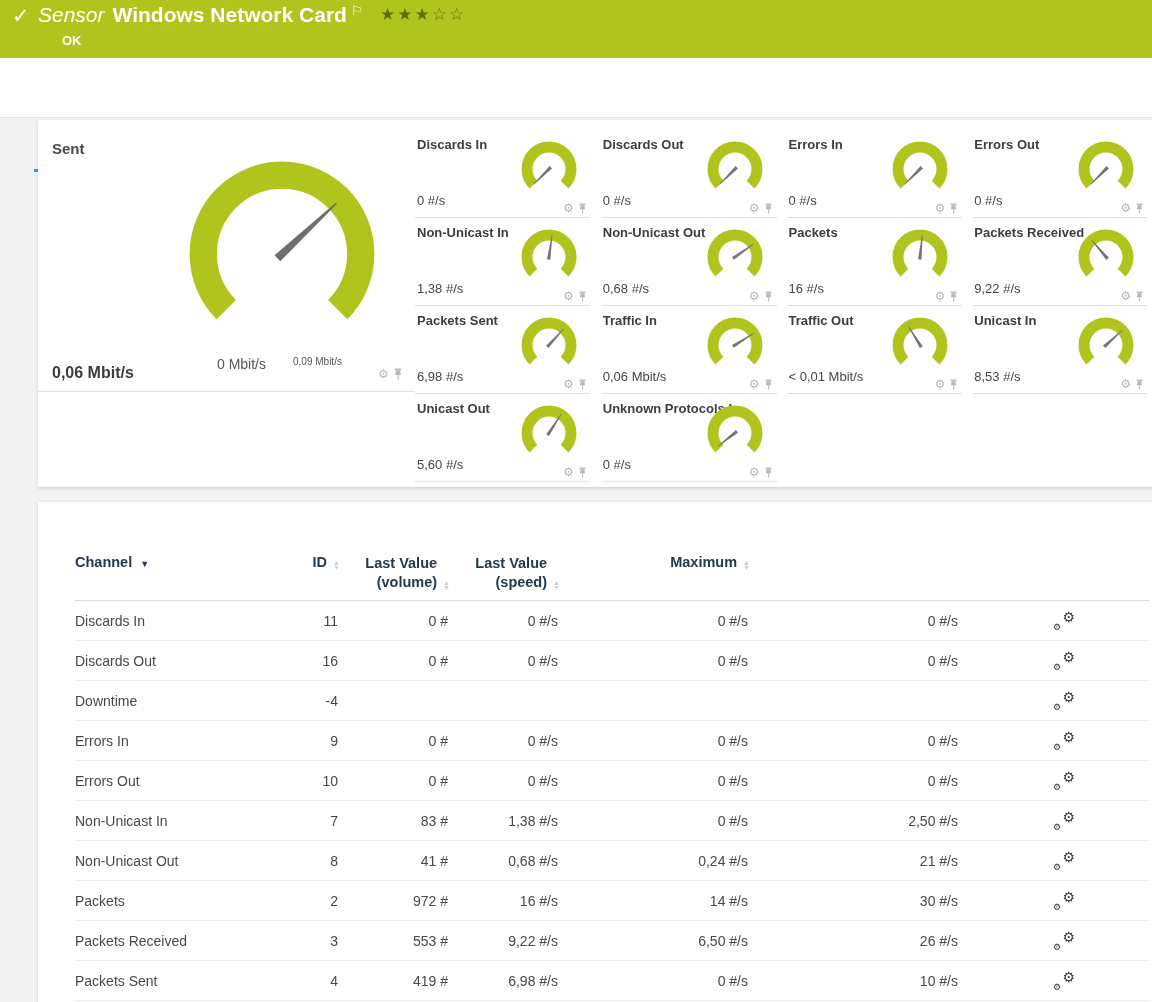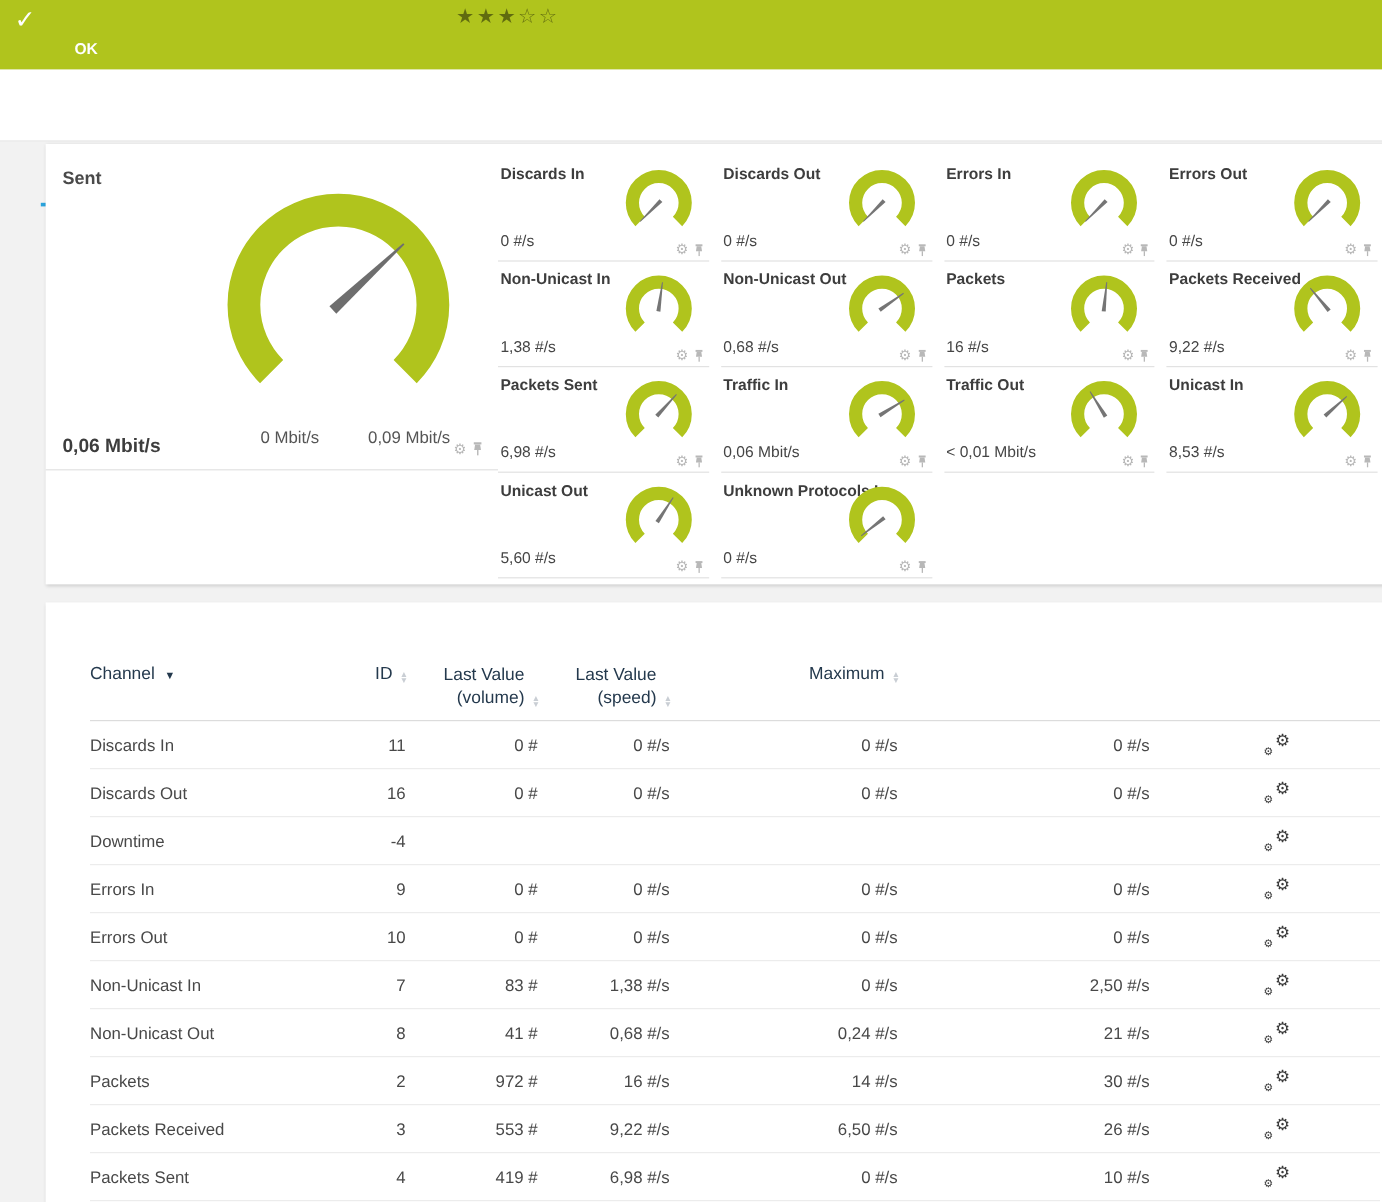--- a/index.html
+++ b/index.html
@@ -28,39 +28,39 @@
   
   .card { position:absolute; left:38px; right:-8px; background:#fff; box-shadow:0 1px 3px rgba(0,0,0,.16); }
   .gauge-card { top:120px; height:367px; }
   .table-card { top:502px; height:520px; }
 
   
   .total-cell { position:absolute; left:0; top:0; width:377px; height:272px; border-bottom:1px solid #e2e2e2; }
   .total-label { position:absolute; left:14px; top:20px; font-size:15px; font-weight:700; color:#4a4a4a; }
   .total-svg { position:absolute; left:139px; top:34px; }
   .scale-min { position:absolute; left:148px; top:236px; width:80px; text-align:right; font-size:14px; color:#555; }
-  .scale-max { position:absolute; left:255px; top:236px; width:96px; text-align:center; font-size:14px; color:#555; }
+  .scale-max { position:absolute; left:255px; top:236px; width:96px; text-align:left; font-size:10px; color:#555; }
   .total-value { position:absolute; left:14px; top:244px; font-size:16px; font-weight:700; color:#3d3d3d; }
   .arc { stroke:var(--green); }
   .tools { display:inline-flex; align-items:center; gap:4px; color:#b8b8b8; }
   .tools .g { font-size:12px; line-height:12px; cursor:pointer; }
   .total-tools { position:absolute; left:340px; top:248px; }
 
   
   .mini-grid { position:absolute; left:377px; top:10px; right:2px; display:grid; grid-template-columns:repeat(4,1fr); grid-auto-rows:88px; }
   .mini-cell { position:relative; margin-right:10px; border-bottom:1px solid #e2e2e2; }
   .mini-title { position:absolute; left:2px; top:7px; font-size:13px; font-weight:700; color:#3d3d3d; }
   .mini-value { position:absolute; left:2px; bottom:9px; font-size:13px; color:#454545; }
   .mini-svg { position:absolute; top:10px; right:10px; }
   .mini-tools { position:absolute; right:4px; bottom:3px; }
 
   
   .thead { margin-top:52px; margin-left:37px; margin-right:10px; padding-bottom:8px; border-bottom:1px solid #dcdcdc;
            display:grid; grid-template-columns:215px 50px 110px 110px 190px 210px auto;
-           font-size:14.5px; font-weight:400; color:#24394d; }
+           font-size:14.5px; font-weight:700; color:#24394d; }
   .thead .hc { cursor:pointer; }
   .thead .num-h { text-align:right; }
   .hlabel { display:inline; }
   .wrap .hlabel { display:inline-block; max-width:84px; line-height:19px; }
   .sort { display:inline-flex; flex-direction:column; font-size:7px; line-height:5px; color:#c9ced4; margin-left:6px; vertical-align:baseline; position:relative; top:-2px; }
   .sort i { font-style:normal; }
   .chan-sort { font-size:9px; color:#24394d; margin-left:8px; }
   .trow { display:grid; grid-template-columns:215px 50px 110px 110px 190px 210px auto; align-items:center;
           height:40px; margin-left:37px; margin-right:10px; border-bottom:1px solid #ececec;
           font-size:14px; color:#484848; cursor:pointer; }
@@ -71,20 +71,23 @@
 
   .pin-svg { display:block; }
 </style>
 </head>
 <body>
 
 <div class="page">
 
   <div class="topbar">
     <span class="check">✓</span>
+    <div class="sensor-title">
+      <span class="kind">Sensor</span><span class="name">Windows Network Card</span><span class="flag">⚐</span>
+    </div>
     <span class="stars"><span>★</span><span>★</span><span>★</span><span>☆</span><span>☆</span></span>
     <div class="status-ok">OK</div>
   </div>
 
   <div class="tabstrip">
     <div class="tab active" style="left:62px">
       <svg viewBox="0 0 19 19" width="19" height="19">
         <path d="M14.8 14.2 A6.6 6.6 0 1 1 16.1 7.9" fill="none" stroke="#1e9ad6" stroke-width="4"></path>
         <line x1="9.5" y1="9.5" x2="14.6" y2="4.4" stroke="#1e9ad6" stroke-width="2"></line>
       </svg>

